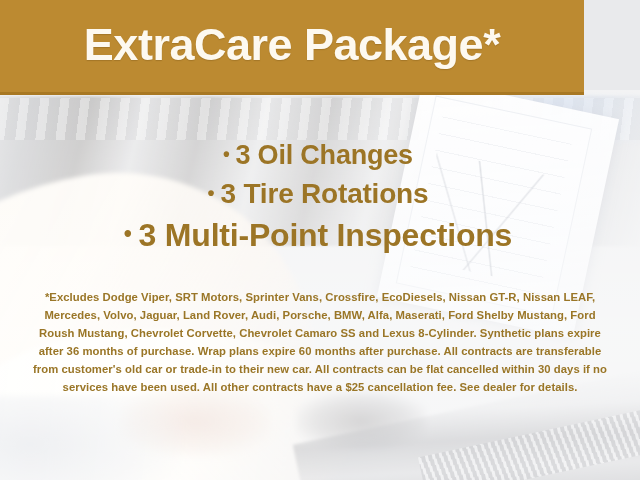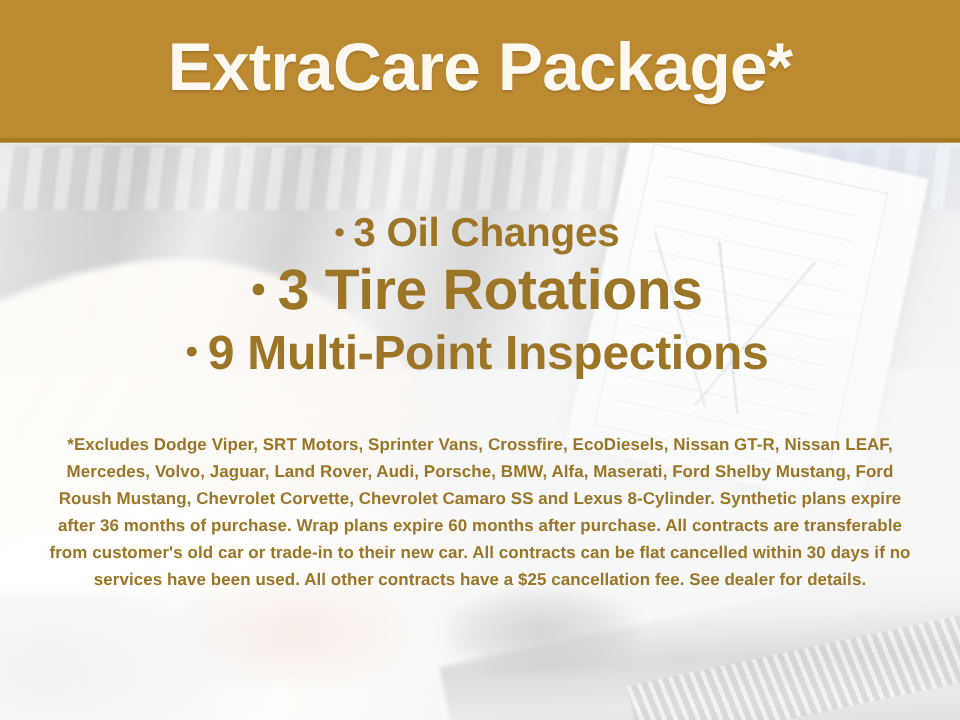--- a/index.html
+++ b/index.html
@@ -249,21 +249,21 @@
       rgba(255,255,255,0.54) 34%,
       rgba(255,255,255,0.66) 62%,
       rgba(255,255,255,0.58) 100%);
   }
 
   
   .header-bar {
     position: absolute;
     left: 0;
     top: 0;
-    width: 640px;
+    width: 584px;
     height: 95px;
     background: #bc8a31;
     border-bottom: 3px solid #a87823;
     box-sizing: border-box;
     display: flex;
     align-items: center;
     justify-content: center;
   }
   .header-title {
     font-family: "Liberation Sans", sans-serif;
@@ -294,21 +294,21 @@
     letter-spacing: -0.2px;
   }
   .benefit-line .bullet-dot {
     display: inline-block;
     font-size: 0.72em;
     line-height: 1;
     vertical-align: 0.16em;
     margin-right: 0.30em;
   }
   .benefit-1 { font-size: 27px; line-height: 38px; }
-  .benefit-2 { font-size: 38px; line-height: 40px; }
+  .benefit-2 { font-size: 28px; line-height: 40px; }
   .benefit-3 { font-size: 32px; line-height: 43px; }
 
   
   .disclaimer {
     position: absolute;
     left: 30px;
     top: 288px;
     width: 580px;
     text-align: center;
     font-family: Liberation Sans, sans-serif;
@@ -348,19 +348,19 @@
   </div>
 
   <div class="benefits">
     <div class="benefit-line benefit-1">
       <span class="bullet-dot">•</span><span>3 Oil Changes</span>
     </div>
     <div class="benefit-line benefit-2">
       <span class="bullet-dot">•</span><span>3 Tire Rotations</span>
     </div>
     <div class="benefit-line benefit-3">
-      <span class="bullet-dot">•</span><span>9 Multi-Point Inspections</span>
+      <span class="bullet-dot">•</span><span>3 Multi-Point Inspections</span>
     </div>
   </div>
 
   <div class="disclaimer">*Excludes Dodge Viper, SRT Motors, Sprinter Vans, Crossfire, EcoDiesels, Nissan GT-R, Nissan LEAF, Mercedes, Volvo, Jaguar, Land Rover, Audi, Porsche, BMW, Alfa, Maserati, Ford Shelby Mustang, Ford Roush Mustang, Chevrolet Corvette, Chevrolet Camaro SS and Lexus 8-Cylinder. Synthetic plans expire after 36 months of purchase. Wrap plans expire 60 months after purchase. All contracts are transferable from customer's old car or trade-in to their new car. All contracts can be flat cancelled within 30 days if no services have been used. All other contracts have a $25 cancellation fee. See dealer for details.</div>
 
 </div>
 
 </body></html>

